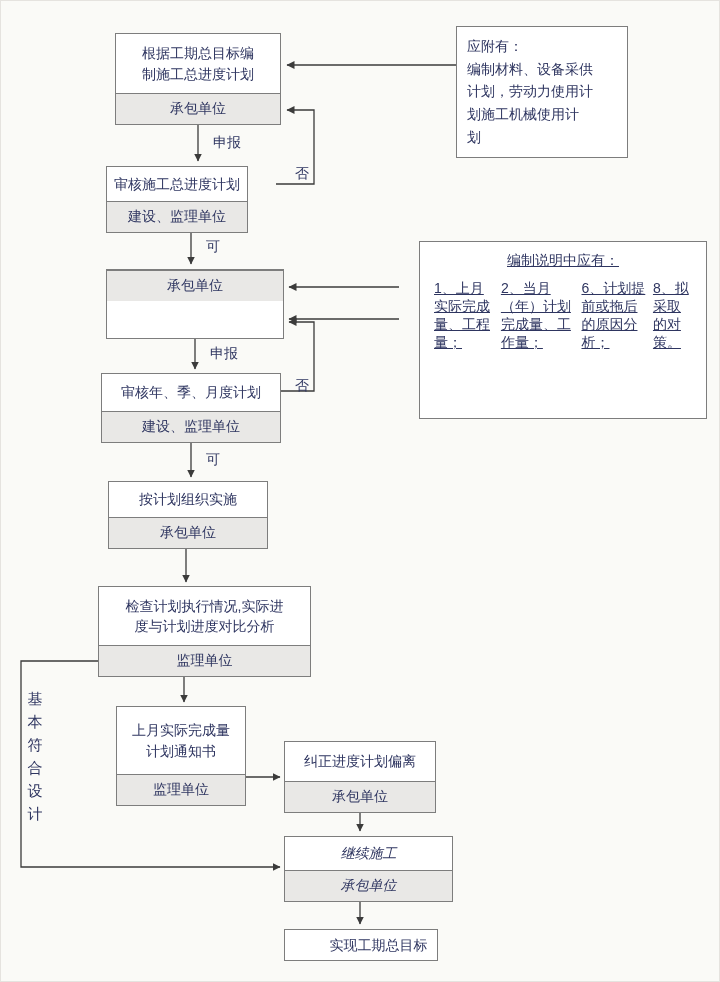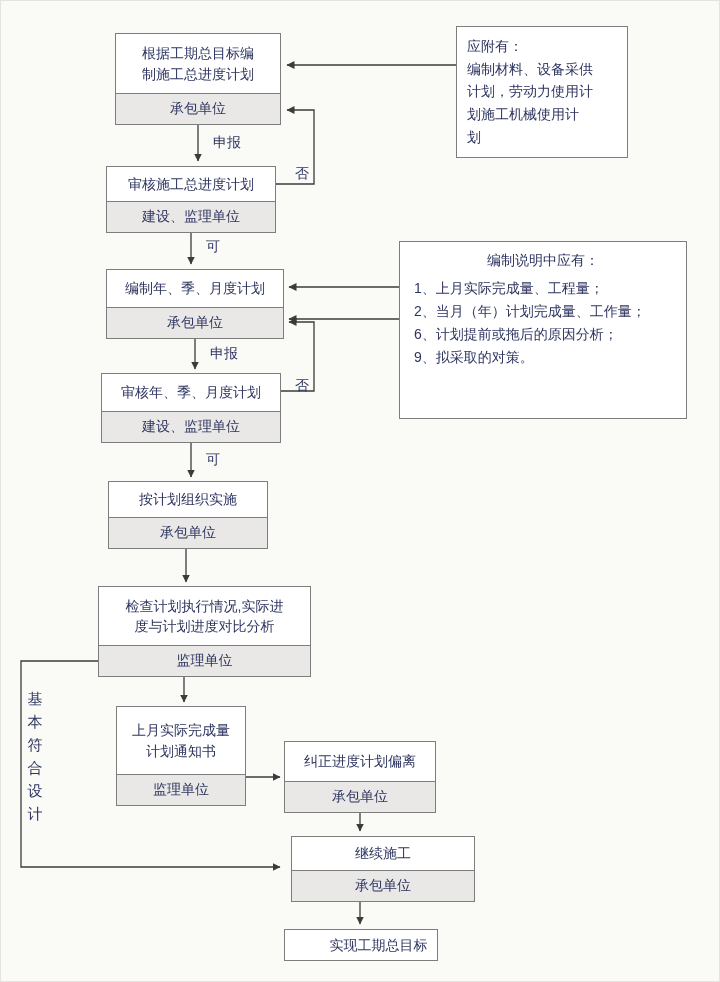--- a/index.html
+++ b/index.html
@@ -57,21 +57,21 @@
     line-height:1.62;
   }
   .explain-box{
     position:absolute;
     background:var(--box_bg);
     border:1px solid var(--border);
     padding:10px 14px 8px 14px;
     display:flex;flex-direction:column;
   }
   .explain-title{text-align:center;margin-bottom:10px;}
-  .explain-items{display:flex;flex-direction:column;gap:5px;text-align:left;justify-content:center;}
+  .explain-items{display:flex;gap:5px;text-align:left;justify-content:center;}
   .flow-label{
     position:absolute;
     white-space:nowrap;
     line-height:1;
   }
   .side-vertical{
     position:absolute;
     white-space:pre-line;
     text-align:center;
     line-height:23px;
@@ -114,37 +114,36 @@
 制施工总进度计划</div>
     <div class="node-unit">承包单位</div>
   </div>
 
   <div class="note-box" style="left:455px;top:25px;width:172px;height:132px;">应附有：
 编制材料、设备采供
 计划，劳动力使用计
 划施工机械使用计
 划</div>
 
-  <div class="node" style="left:105px;top:165px;width:170px;height:67px;">
+  <div class="node" style="left:105px;top:165px;width:142px;height:67px;">
     <div class="node-title">审核施工总进度计划</div>
     <div class="node-unit">建设、监理单位</div>
   </div>
 
   <div class="node" style="left:105px;top:268px;width:178px;height:70px;">
-    <div class="node-title">编制年、季、月度计划</div>
     <div class="node-unit">承包单位</div>
   </div>
 
-  <div class="explain-box" style="left:398px;top:240px;width:288px;height:178px;">
+  <div class="explain-box" style="left:418px;top:240px;width:288px;height:178px;text-decoration:underline;">
     <div class="explain-title">编制说明中应有：</div>
     <div class="explain-items">
       <div>1、上月实际完成量、工程量；</div>
       <div>2、当月（年）计划完成量、工作量；</div>
       <div>6、计划提前或拖后的原因分析；</div>
-      <div>9、拟采取的对策。</div>
+      <div>8、拟采取的对策。</div>
     </div>
   </div>
 
   <div class="node" style="left:100px;top:372px;width:180px;height:70px;">
     <div class="node-title">审核年、季、月度计划</div>
     <div class="node-unit">建设、监理单位</div>
   </div>
 
   <div class="node" style="left:107px;top:480px;width:160px;height:68px;">
     <div class="node-title">按计划组织实施</div>
@@ -161,21 +160,21 @@
     <div class="node-title">上月实际完成量
 计划通知书</div>
     <div class="node-unit">监理单位</div>
   </div>
 
   <div class="node" style="left:283px;top:740px;width:152px;height:72px;">
     <div class="node-title">纠正进度计划偏离</div>
     <div class="node-unit">承包单位</div>
   </div>
 
-  <div class="node" style="left:290px;top:835px;width:184px;height:66px;">
+  <div class="node" style="left:283px;top:835px;width:169px;height:66px;font-style:italic;">
     <div class="node-title">继续施工</div>
     <div class="node-unit">承包单位</div>
   </div>
 
   <div class="node single" style="left:283px;top:928px;width:154px;height:32px;padding-left:35px;">
     <div class="node-title">实现工期总目标</div>
   </div>
 
   <div class="flow-label" style="left:212px;top:134px;">申报</div>
   <div class="flow-label" style="left:294px;top:165px;">否</div>

